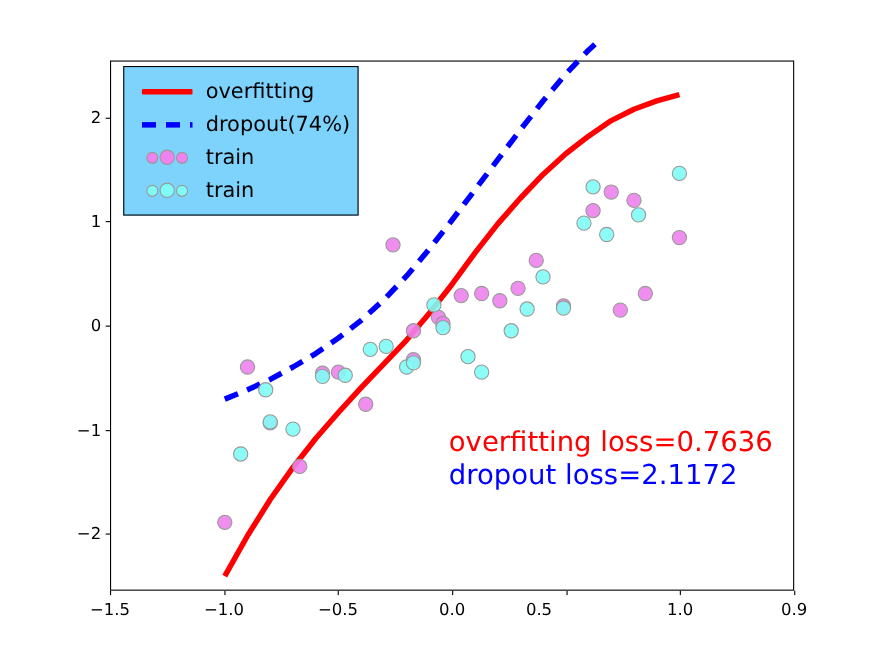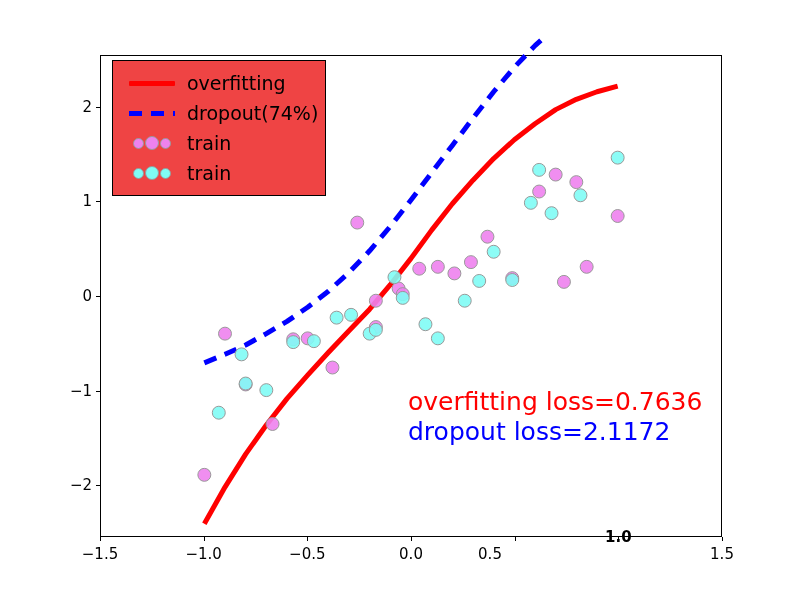--- a/index.html
+++ b/index.html
@@ -9,21 +9,21 @@
   #plot-area{position:absolute;left:100px;top:55px;width:622px;height:482px;
              border:1px solid #000000;box-sizing:border-box;background:#ffffff;}
   #svg-layer{position:absolute;left:0;top:0;width:100%;height:100%;overflow:visible;}
   .tick-label{position:absolute;font-size:15px;color:#000000;white-space:nowrap;}
   .xtick-label{transform:translateX(-50%);}
   .ytick-label{transform:translateY(-50%);text-align:right;}
   .tick-mark{position:absolute;background:#000000;}
   .xtick-mark{width:1px;height:4px;}
   .ytick-mark{width:4px;height:1px;}
   #legend{position:absolute;left:112px;top:60px;width:214px;
-          border:1px solid #000000;background:#ef4444;box-sizing:border-box;
+          border:1px solid #000000;background:#7dd3fc;box-sizing:border-box;
           padding:7px 8px 7px 8px;}
   .legend-row{display:flex;align-items:center;height:30px;}
   .legend-key{width:62px;flex:0 0 62px;display:flex;align-items:center;
               justify-content:center;height:100%;}
   .legend-text{font-size:19px;color:#000000;white-space:nowrap;padding-left:4px;}
   .key-solid{width:46px;height:5px;background:#ff0000;border-radius:1px;}
   .key-dashed{width:46px;height:5px;
       background:repeating-linear-gradient(to right,#0000ff 0px,#0000ff 13px,
       rgba(0,0,0,0) 13px,rgba(0,0,0,0) 22px);}
   .key-dots{display:flex;align-items:center;gap:1px;}
@@ -102,23 +102,23 @@
       <div class="tick-label xtick-label" style="left: 100px; top: 545px;">−1.5</div>
       <div class="tick-mark xtick-mark" style="left: 203.667px; top: 537px;"></div>
       <div class="tick-label xtick-label" style="left: 203.667px; top: 545px;">−1.0</div>
       <div class="tick-mark xtick-mark" style="left: 307.333px; top: 537px;"></div>
       <div class="tick-label xtick-label" style="left: 307.333px; top: 545px;">−0.5</div>
       <div class="tick-mark xtick-mark" style="left: 411px; top: 537px;"></div>
       <div class="tick-label xtick-label" style="left: 411px; top: 545px;">0.0</div>
       <div class="tick-mark xtick-mark" style="left: 514.667px; top: 537px;"></div>
       <div class="tick-label xtick-label" style="left: 490px; top: 545px;">0.5</div>
       <div class="tick-mark xtick-mark" style="left: 618.333px; top: 537px;"></div>
-      <div class="tick-label xtick-label" style="left: 618.333px; top: 528px; font-weight: bold;">1.0</div>
+      <div class="tick-label xtick-label" style="left: 618.333px; top: 545px;">1.0</div>
       <div class="tick-mark xtick-mark" style="left: 722px; top: 537px;"></div>
-      <div class="tick-label xtick-label" style="left: 722px; top: 545px;">1.5</div>
+      <div class="tick-label xtick-label" style="left: 722px; top: 545px;">0.9</div>
     </div>
   <div id="ticks-y">
       <div class="tick-mark ytick-mark" style="left: 96px; top: 485.02px;"></div>
       <div class="tick-label ytick-label" style="left: 56px; width: 36px; top: 485.02px;">−2</div>
       <div class="tick-mark ytick-mark" style="left: 96px; top: 390.51px;"></div>
       <div class="tick-label ytick-label" style="left: 56px; width: 36px; top: 390.51px;">−1</div>
       <div class="tick-mark ytick-mark" style="left: 96px; top: 296px;"></div>
       <div class="tick-label ytick-label" style="left: 56px; width: 36px; top: 296px;">0</div>
       <div class="tick-mark ytick-mark" style="left: 96px; top: 201.49px;"></div>
       <div class="tick-label ytick-label" style="left: 56px; width: 36px; top: 201.49px;">1</div>

